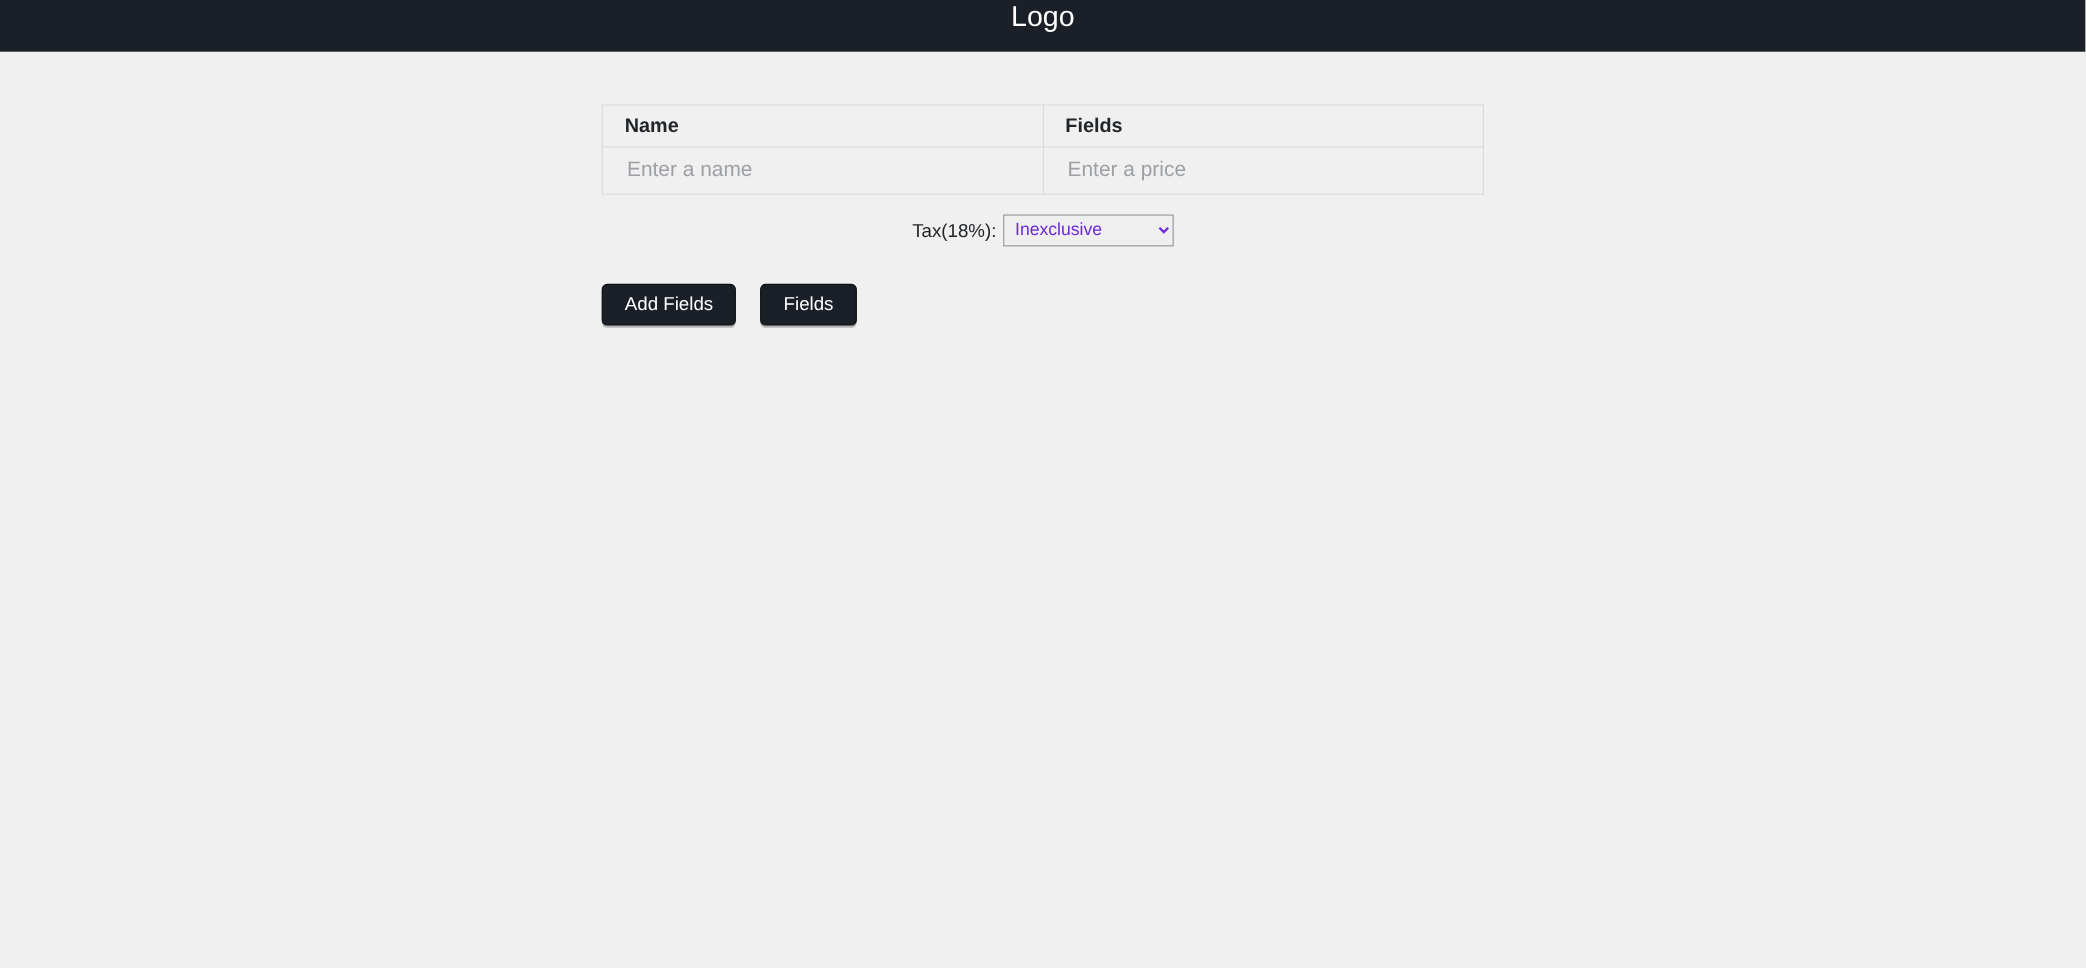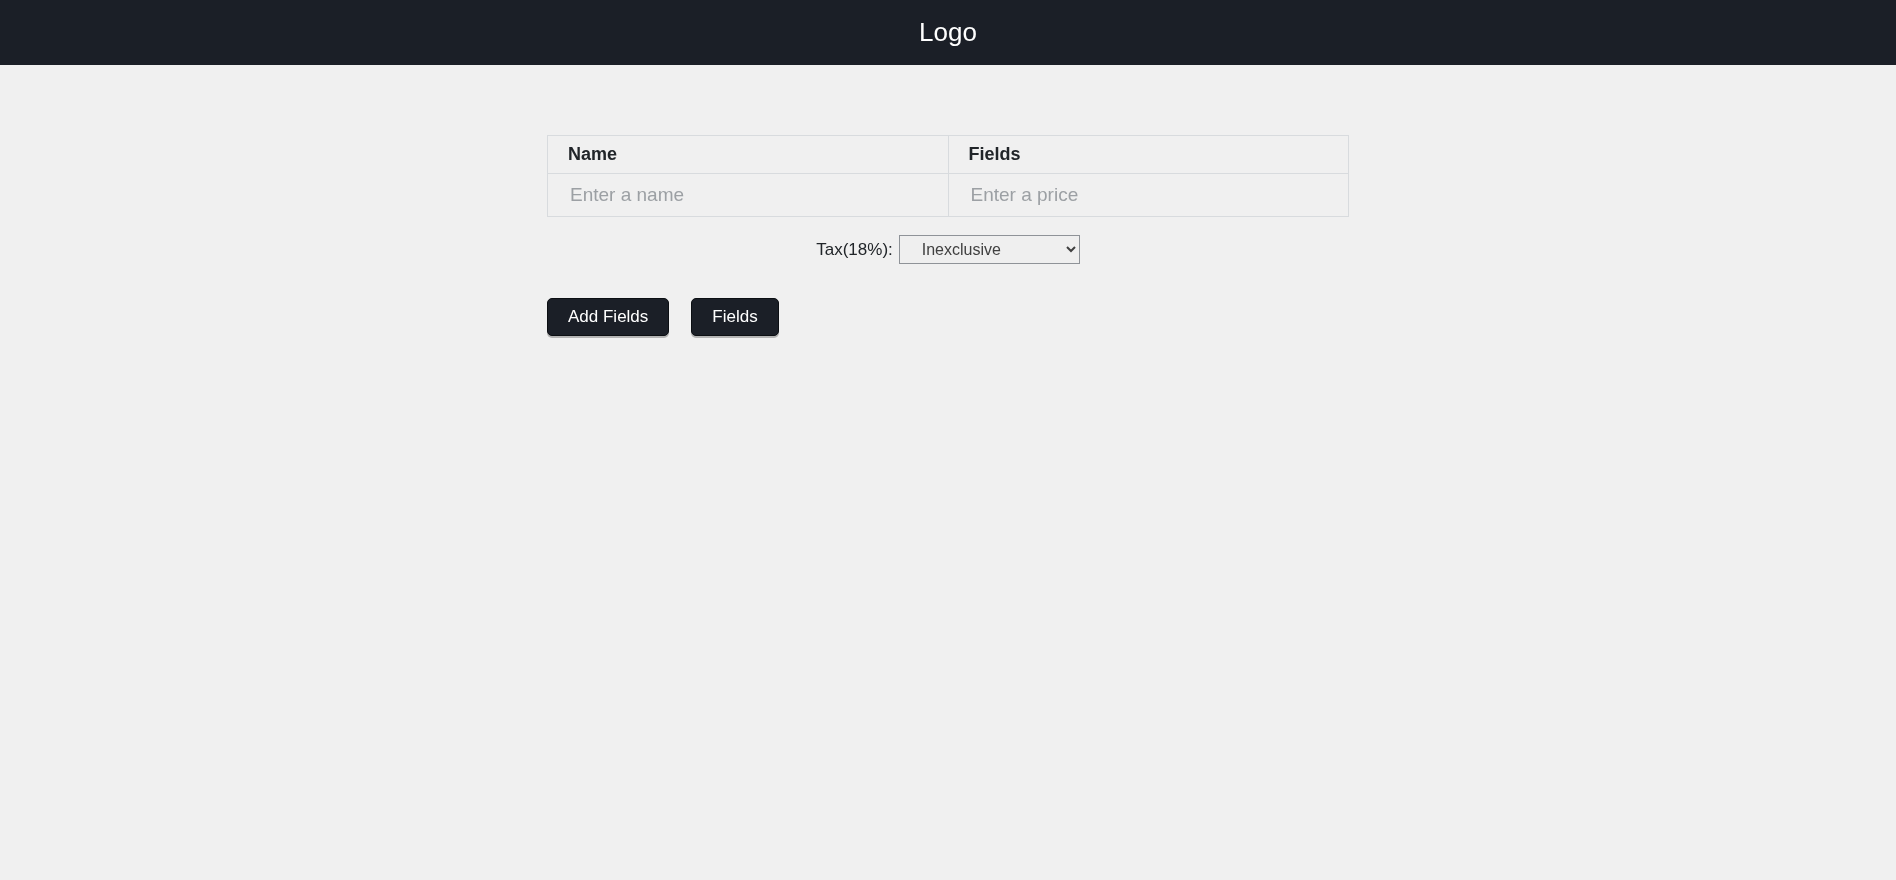--- a/index.html
+++ b/index.html
@@ -10,41 +10,39 @@
   html, body {
     width: 100%;
     height: 100%;
     font-family: "Segoe UI", Arial, Helvetica, sans-serif;
     background: #f0f0f0;
     color: #212529;
   }
   header.topbar {
     width: 100%;
     background: #1b1f27;
-    height: 65px;
+    height: 47px;
     display: flex;
-    align-items: center;
     justify-content: center;
   }
   header.topbar .brand {
     color: #ffffff;
     font-size: 26px;
     font-weight: 400;
   }
   .container {
     width: 802px;
     margin: 0 auto;
     padding-top: 48px;
   }
   table.itemtable {
     width: 100%;
     border-collapse: collapse;
     border: 1px solid #d8dbde;
     background: #f0f0f0;
-    margin-top: 22px;
   }
   table.itemtable th {
     text-align: left;
     font-size: 18px;
     font-weight: 700;
     padding: 8px 20px;
     border: 1px solid #d8dbde;
   }
   table.itemtable td {
     padding: 4px 8px;
@@ -65,25 +63,25 @@
   .taxrow {
     margin-top: 18px;
     display: flex;
     justify-content: center;
     align-items: center;
     font-size: 17px;
     gap: 6px;
   }
   .taxrow select {
     font-size: 16px;
-    padding: 4px 18px;
-    width: 181px;
+    padding: 4px 6px;
+    width: 155px;
     border: 1px solid #8f9398;
     background: #efefef;
-    color: #404040;
+    color: #6d28d9;
   }
   .buttonrow {
     margin-top: 34px;
     display: flex;
     gap: 22px;
   }
   .btn {
     background: #1b1f27;
     color: #ffffff;
     font-size: 17px;

